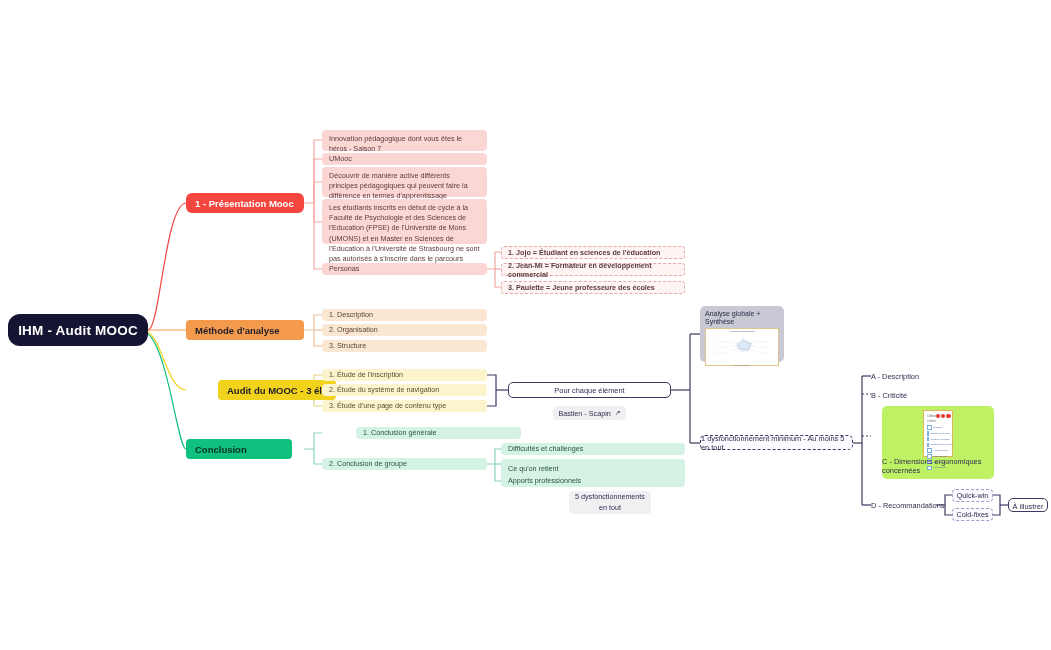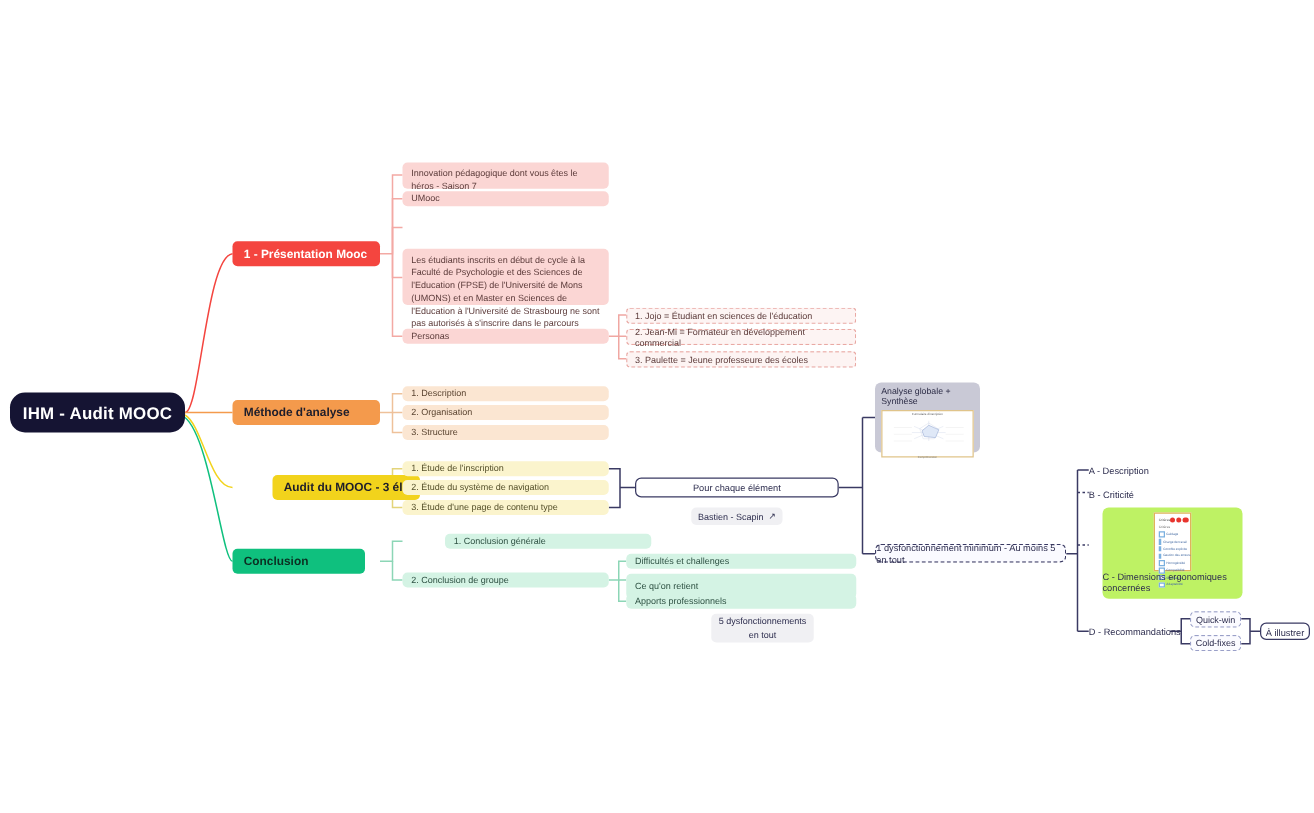--- a/index.html
+++ b/index.html
@@ -24,21 +24,21 @@
     color:#ffffff;font-size:13.5px;font-weight:bold;letter-spacing:.2px;
   }
 
   
   .l1{
     height:20px;border-radius:4px;
     display:flex;align-items:center;
     padding:0 9px;font-size:9.5px;font-weight:bold;color:#1d1d2b;
     white-space:nowrap;
   }
-  .l1.red{background:#f4453f;color:#ffffff;}
+  .l1.red{background:#f4453f;color:#ffffff;border-radius:6px;}
   .l1.orange{background:#f49a4c;}
   .l1.yellow{background:#f2d31c;}
   .l1.green{background:#0fc07e;color:#0c2f22;}
 
   
   .box{
     border-radius:4px;
     font-size:7.2px;line-height:1.42;
     padding:4px 7px;
     box-sizing:border-box;
@@ -51,20 +51,21 @@
   .box.yellow{background:#fbf4cd;color:#56512b;}
   .box.green{background:#d4f3e4;color:#2f5244;}
 
   
   .dashbox{
     border:1px dashed #e9a9a4;border-radius:3px;
     background:#fdf4f3;
     font-size:7.2px;color:#5c3b3a;
     display:flex;align-items:center;padding:0 6px;
     box-sizing:border-box;
+    font-weight:bold;
   }
 
   
   .outline{
     border:1.2px solid #3a3a63;border-radius:5px;background:#ffffff;
     font-size:7.4px;color:#2d2d4e;
     display:flex;align-items:center;justify-content:center;
     box-sizing:border-box;
   }
   .outline.dashed{border-style:dashed;background:#fafaff;}
@@ -192,20 +193,23 @@
   </div>
 
   <div class="node box red multi" style="left:322px;top:130px;width:165px;height:21px;">
     <span>Innovation pédagogique dont vous êtes le héros - Saison 7</span>
   </div>
 
   <div class="node box red" style="left:322px;top:153px;width:165px;height:12px;">
     <span>UMooc</span>
   </div>
 
+  <div class="node box red multi" style="left:322px;top:167px;width:165px;height:30px;">
+    <span>Découvrir de manière active différents principes pédagogiques qui peuvent faire la différence en termes d'apprentissage</span>
+  </div>
 
   <div class="node box red multi" style="left:322px;top:199px;width:165px;height:45px;">
     <span>Les étudiants inscrits en début de cycle à la Faculté de Psychologie et des Sciences de l'Education (FPSE) de l'Université de Mons (UMONS) et en Master en Sciences de l'Education à l'Université de Strasbourg ne sont pas autorisés à s'inscrire dans le parcours "Libre".</span>
   </div>
 
   <div class="node box red" style="left:322px;top:263px;width:165px;height:12px;">
     <span>Personas</span>
   </div>
 
   <div class="node dashbox" style="left:501px;top:246px;width:184px;height:13px;">

